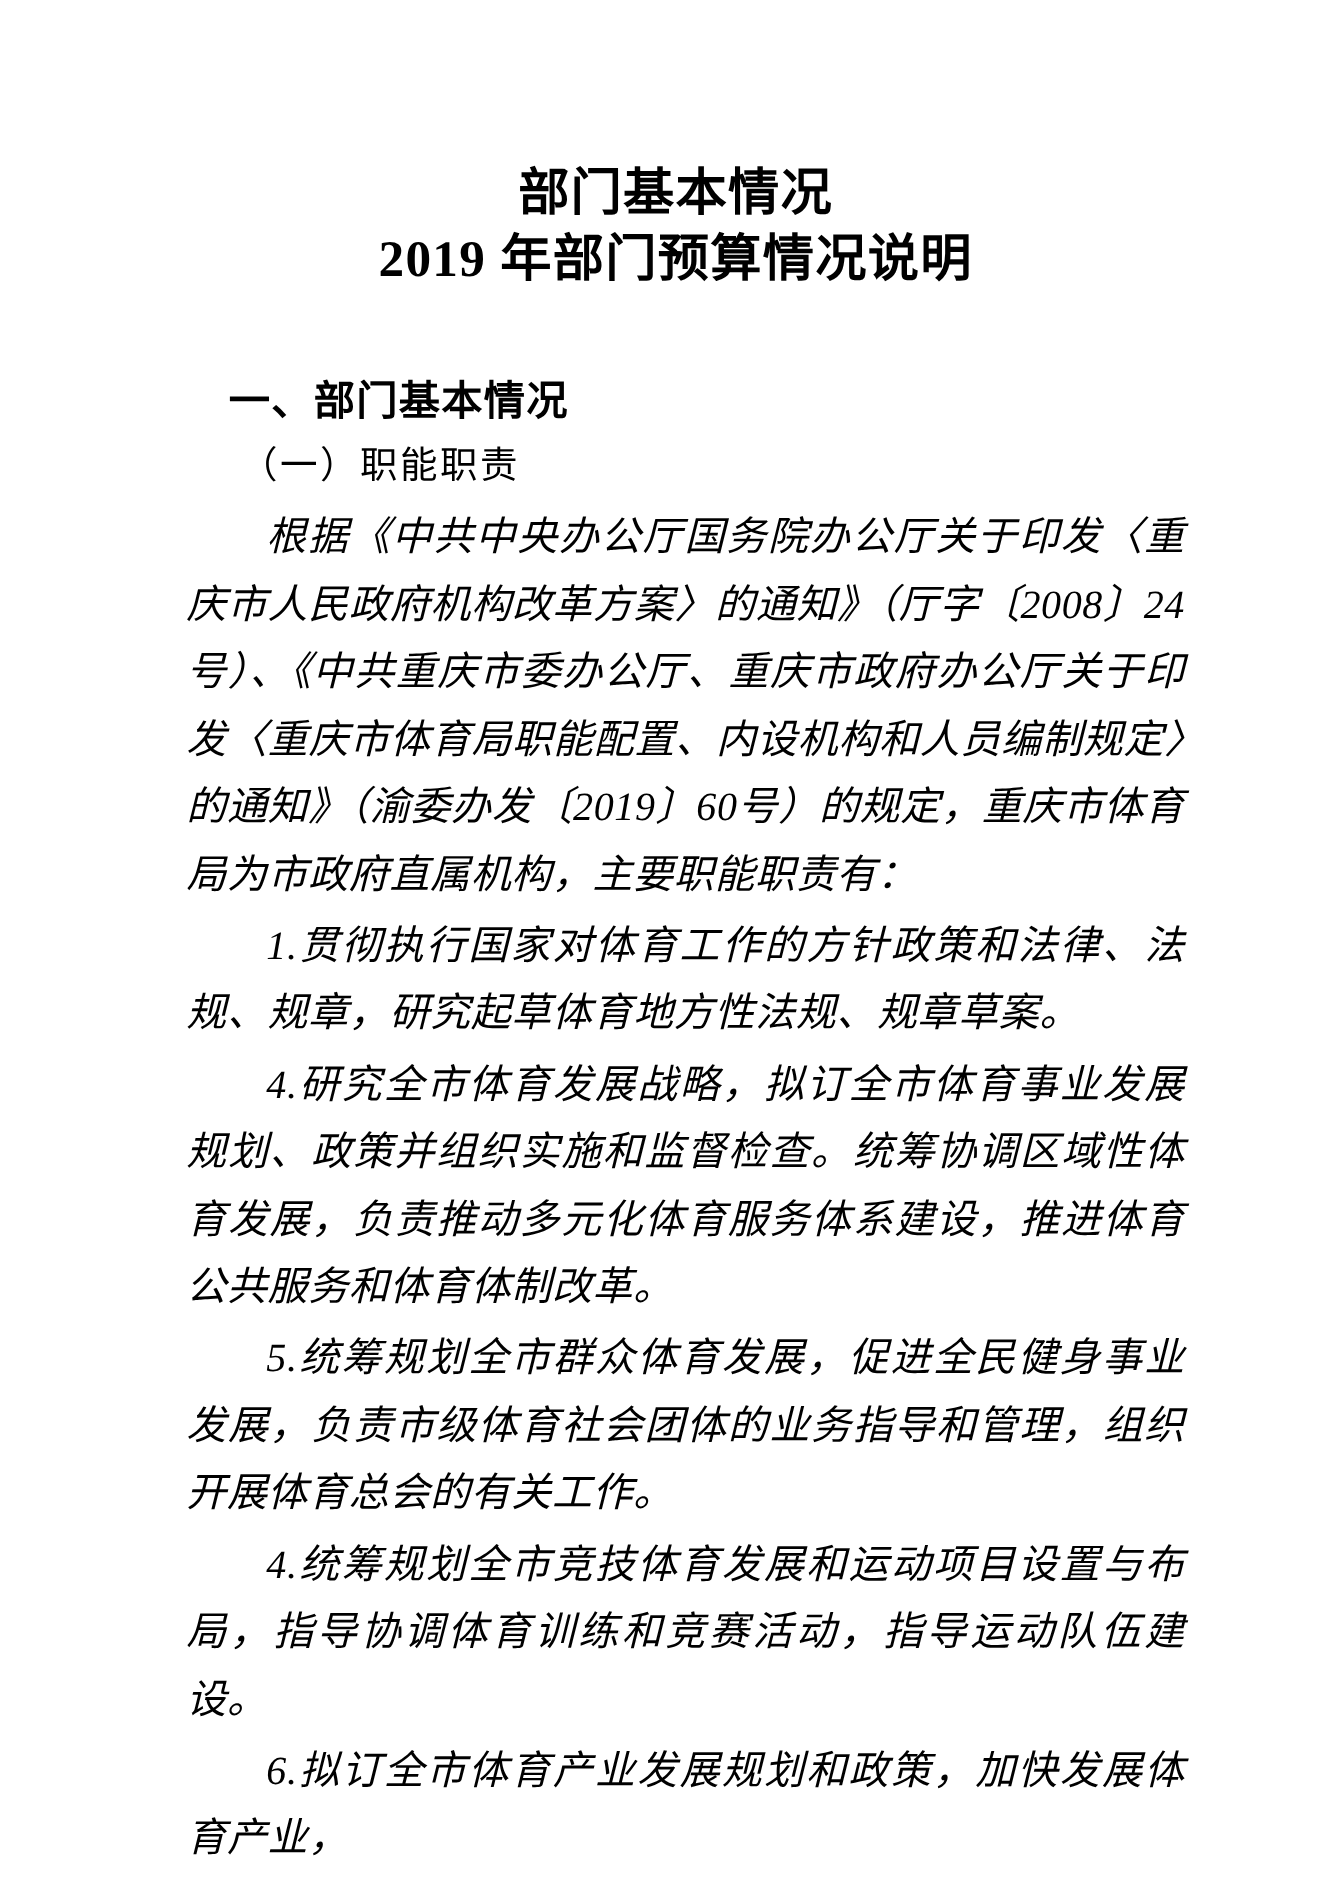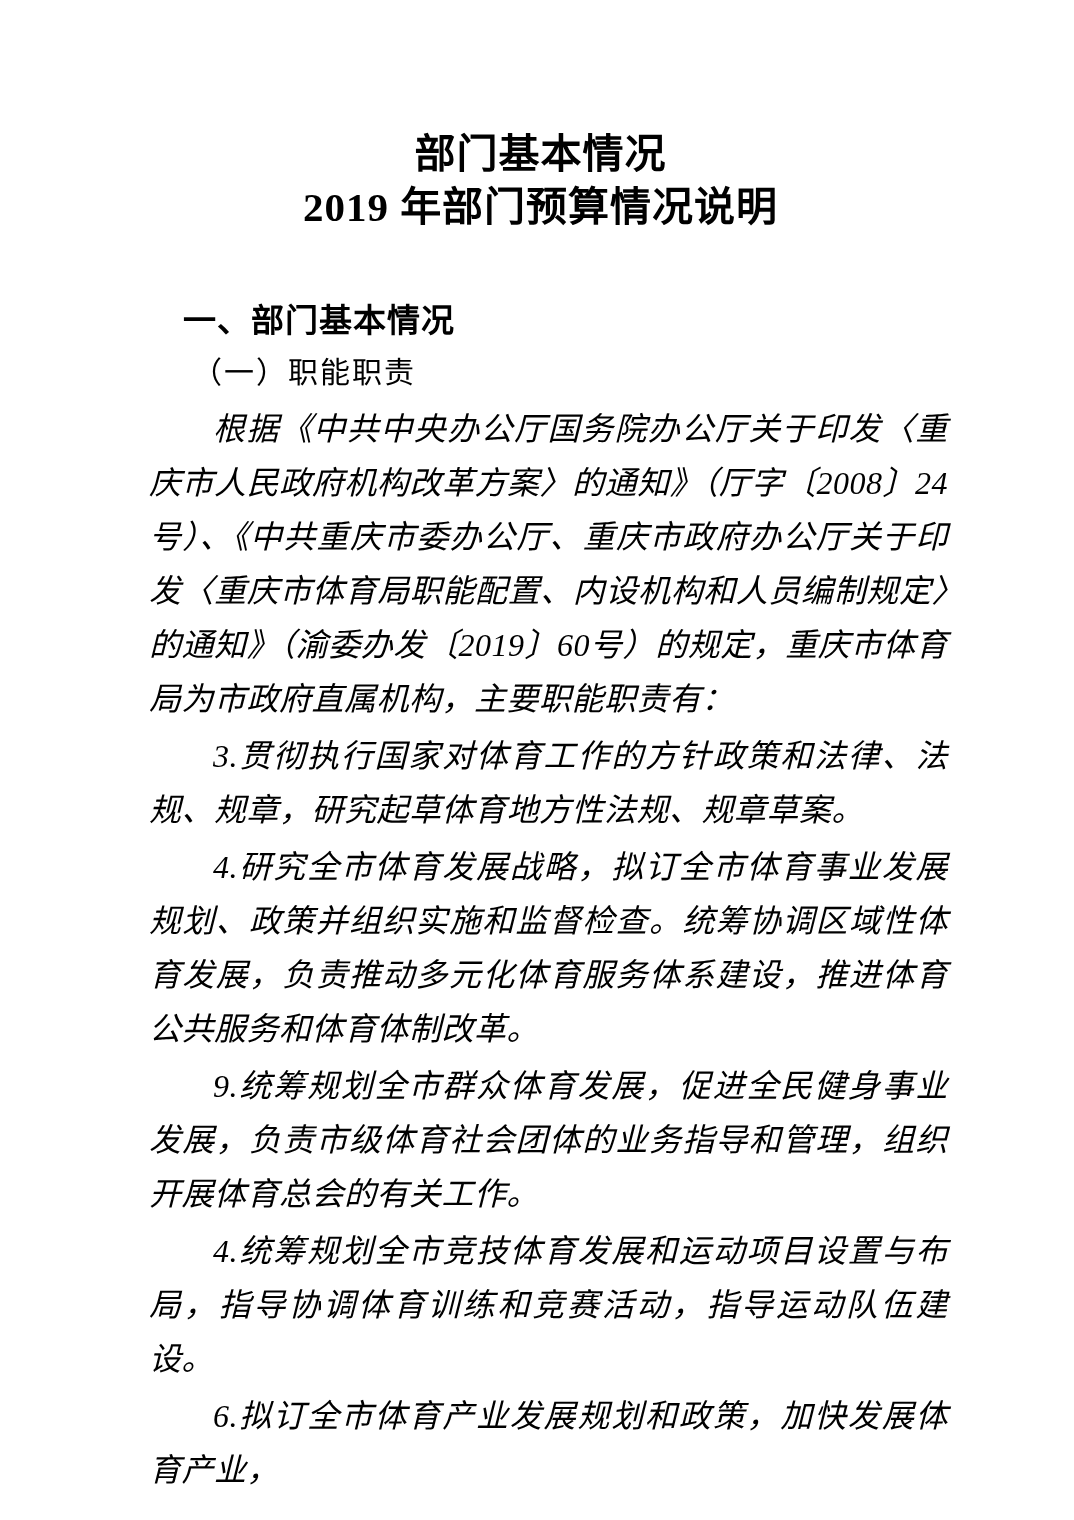--- a/index.html
+++ b/index.html
@@ -69,21 +69,21 @@
       <div>部门基本情况</div>
       <div>2019 年部门预算情况说明</div>
     </div>
 
     <div class="section-heading">一、部门基本情况</div>
 
     <div class="sub-heading">（一）职能职责</div>
 
     <div class="body-text">
       <p>根据《中共中央办公厅国务院办公厅关于印发〈重庆市人民政府机构改革方案〉的通知》（厅字〔2008〕24 号）、《中共重庆市委办公厅、重庆市政府办公厅关于印发〈重庆市体育局职能配置、内设机构和人员编制规定〉的通知》（渝委办发〔2019〕60号）的规定，重庆市体育局为市政府直属机构，主要职能职责有：</p>
-      <p>3.贯彻执行国家对体育工作的方针政策和法律、法规、规章，研究起草体育地方性法规、规章草案。</p>
+      <p>1.贯彻执行国家对体育工作的方针政策和法律、法规、规章，研究起草体育地方性法规、规章草案。</p>
       <p>4.研究全市体育发展战略，拟订全市体育事业发展规划、政策并组织实施和监督检查。统筹协调区域性体育发展，负责推动多元化体育服务体系建设，推进体育公共服务和体育体制改革。</p>
-      <p>9.统筹规划全市群众体育发展，促进全民健身事业发展，负责市级体育社会团体的业务指导和管理，组织开展体育总会的有关工作。</p>
+      <p>5.统筹规划全市群众体育发展，促进全民健身事业发展，负责市级体育社会团体的业务指导和管理，组织开展体育总会的有关工作。</p>
       <p>4.统筹规划全市竞技体育发展和运动项目设置与布局，指导协调体育训练和竞赛活动，指导运动队伍建设。</p>
       <p>6.拟订全市体育产业发展规划和政策，加快发展体育产业，</p>
     </div>
 
   </div>
 </div>
 
 </body></html>

